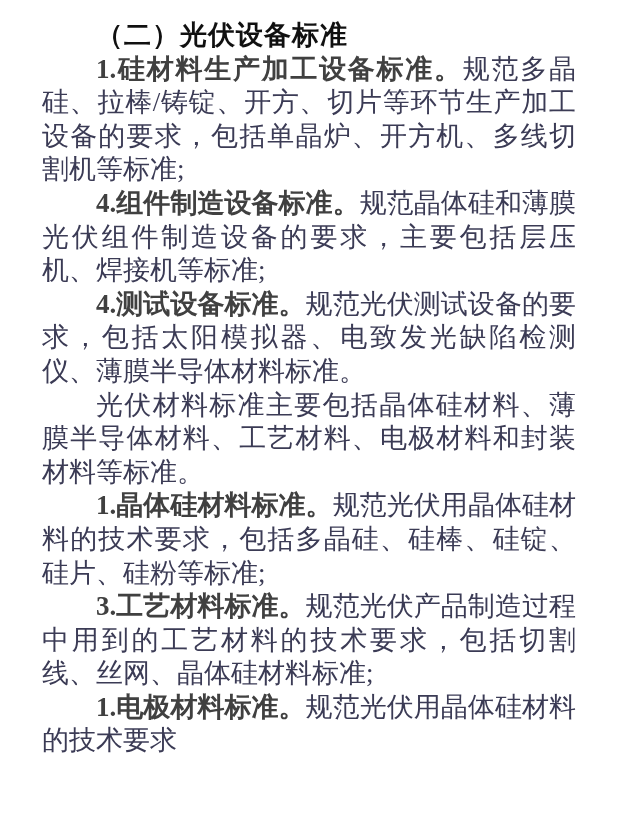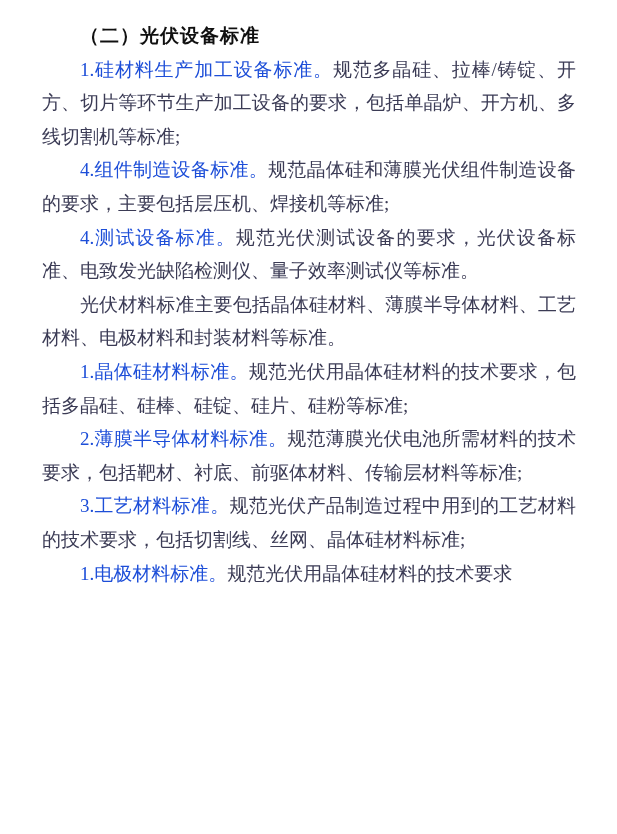--- a/index.html
+++ b/index.html
@@ -12,58 +12,57 @@
     width: 617px;
     height: 834px;
     background: #ffffff;
     box-sizing: border-box;
     padding: 19px 41px 0 42px;
     overflow: hidden;
     font-family: "Liberation Serif", "DejaVu Serif", serif;
   }
   .para {
     margin: 0;
-    font-size: 19px;
+    font-size: 27px;
     line-height: 33.6px;
     color: #3b3b55;
     text-align: justify;
     text-justify: inter-character;
     text-align-last: left;
     text-indent: 2em;
     word-break: break-all;
   }
   .para .lead {
-    font-weight: normal;
-    color: #1d4ed8;
+    font-weight: bold;
+    color: #404040;
   }
   .heading {
     font-weight: bold;
     color: #101010;
     letter-spacing: 1px;
   }
 </style>
 </head>
 <body>
 
 <div class="page">
 
   <p class="para heading">（二）光伏设备标准</p>
 
 
   <p class="para"><span class="lead">1.硅材料生产加工设备标准。</span><span>规范多晶硅、拉棒/铸锭、开方、切片等环节生产加工设备的要求，包括单晶炉、开方机、多线切割机等标准;</span></p>
 
 
   <p class="para"><span class="lead">4.组件制造设备标准。</span><span>规范晶体硅和薄膜光伏组件制造设备的要求，主要包括层压机、焊接机等标准;</span></p>
 
-  <p class="para"><span class="lead">4.测试设备标准。</span><span>规范光伏测试设备的要求，光伏设备标准、电致发光缺陷检测仪、量子效率测试仪等标准。</span></p>
+  <p class="para"><span class="lead">4.测试设备标准。</span><span>规范光伏测试设备的要求，包括太阳模拟器、电致发光缺陷检测仪、薄膜半导体材料标准。</span></p>
 
 
   <p class="para"><span class="lead"></span><span>光伏材料标准主要包括晶体硅材料、薄膜半导体材料、工艺材料、电极材料和封装材料等标准。</span></p>
 
   <p class="para"><span class="lead">1.晶体硅材料标准。</span><span>规范光伏用晶体硅材料的技术要求，包括多晶硅、硅棒、硅锭、硅片、硅粉等标准;</span></p>
 
-  <p class="para"><span class="lead">2.薄膜半导体材料标准。</span><span>规范薄膜光伏电池所需材料的技术要求，包括靶材、衬底、前驱体材料、传输层材料等标准;</span></p>
 
   <p class="para"><span class="lead">3.工艺材料标准。</span><span>规范光伏产品制造过程中用到的工艺材料的技术要求，包括切割线、丝网、晶体硅材料标准;</span></p>
 
   <p class="para"><span class="lead">1.电极材料标准。</span><span>规范光伏用晶体硅材料的技术要求</span></p>
 
 </div>
 
 </body></html>

